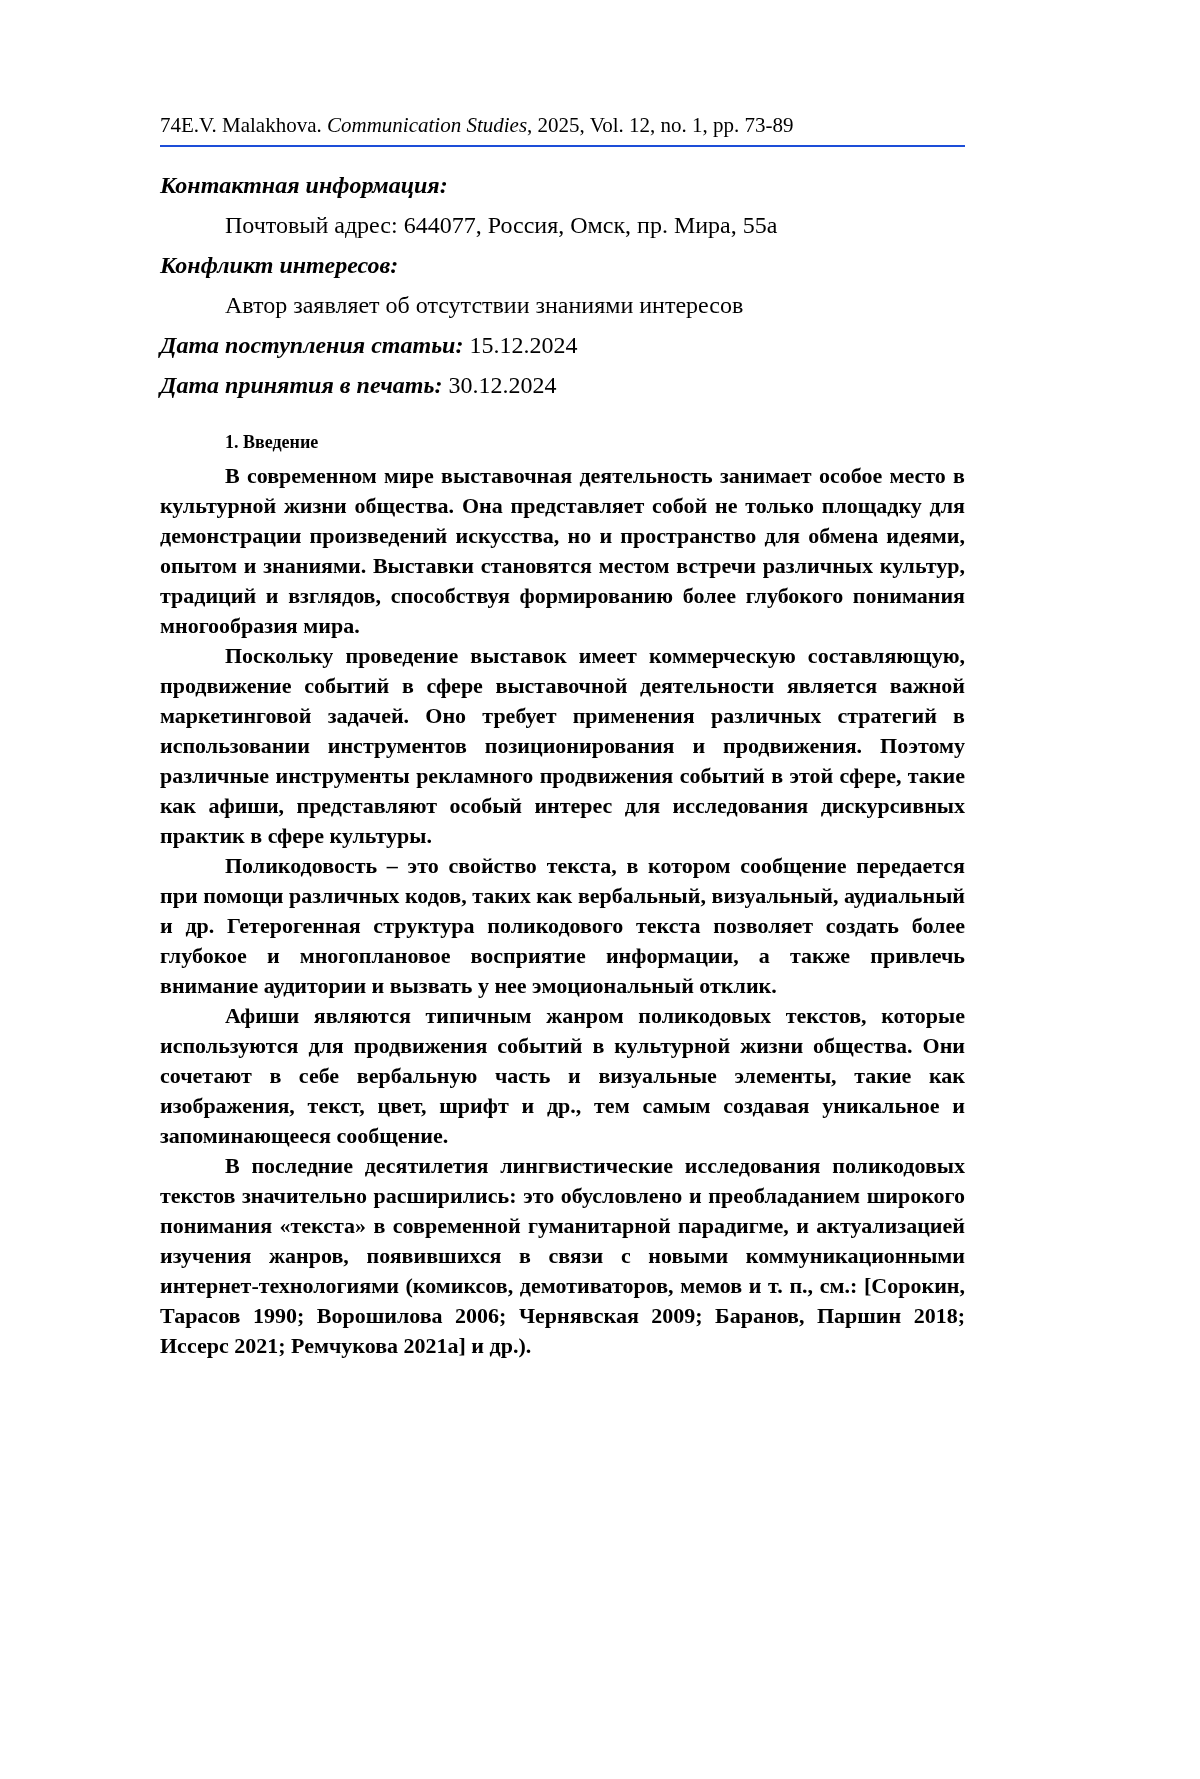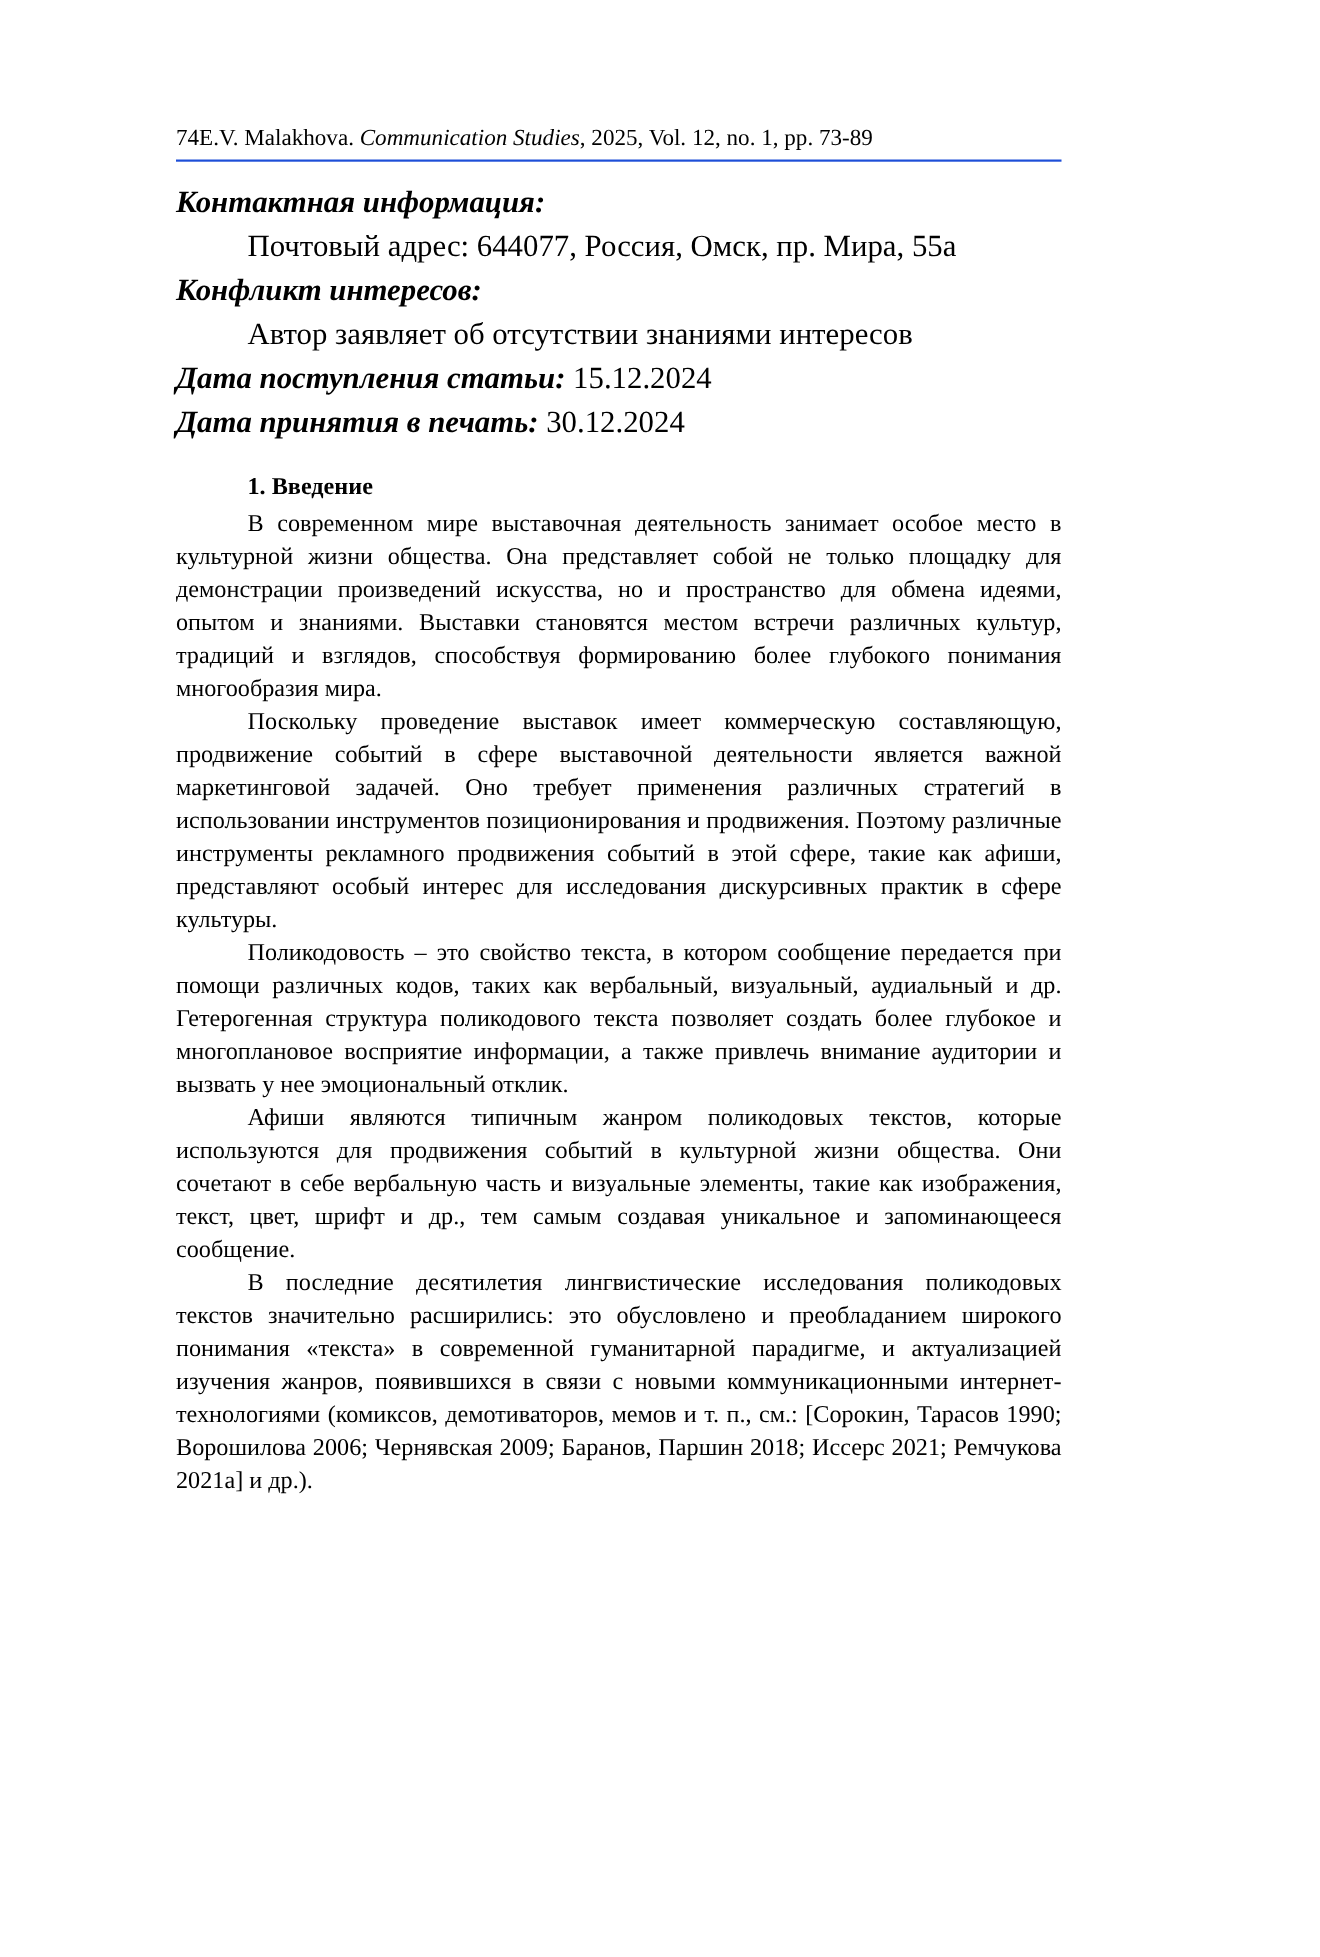--- a/index.html
+++ b/index.html
@@ -25,39 +25,40 @@
     font-size: 21px;
     line-height: 26px;
     padding-bottom: 7px;
     border-bottom: 2px solid #1d4ed8;
   }
   .page-number { flex: 0 0 auto; }
   .running-head { flex: 1 1 auto; text-align: left; }
   .italic { font-style: italic; }
 
   
-  .meta { margin-top: 24px; font-size: 28px; line-height: 28px; }
+  .meta { margin-top: 24px; font-size: 24px; line-height: 28px; }
   .meta p { margin: 0 0 12px 0; }
   .meta-head, .meta-head-inline { font-weight: bold; font-style: italic; }
   .indented { padding-left: 65px; }
 
   
   .section-heading {
-    font-size: 22px;
+    font-size: 18px;
     font-weight: bold;
     line-height: 30px;
     padding-left: 65px;
     margin: 28px 0 4px 0;
   }
   .body-par {
     font-size: 22px;
     line-height: 30px;
     text-align: justify;
     text-indent: 65px;
     margin: 0;
+    font-weight: bold;
   }
 </style>
 </head>
 <body>
 
 <div class="sheet">
 
   <header class="running-header">
     <span class="page-number">74</span>
     <span class="running-head"><span>E.V. Malakhova. </span><span class="italic">Communication Studies</span><span>, 2025, Vol. 12, no. 1, pp. 73-89</span></span>

